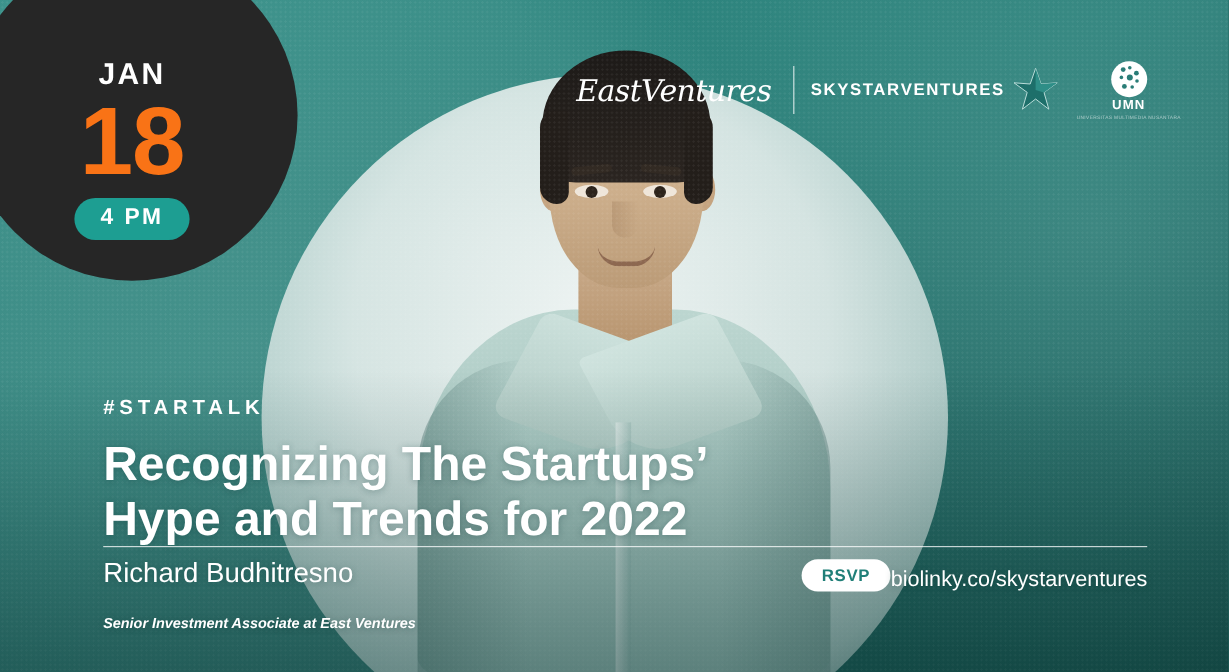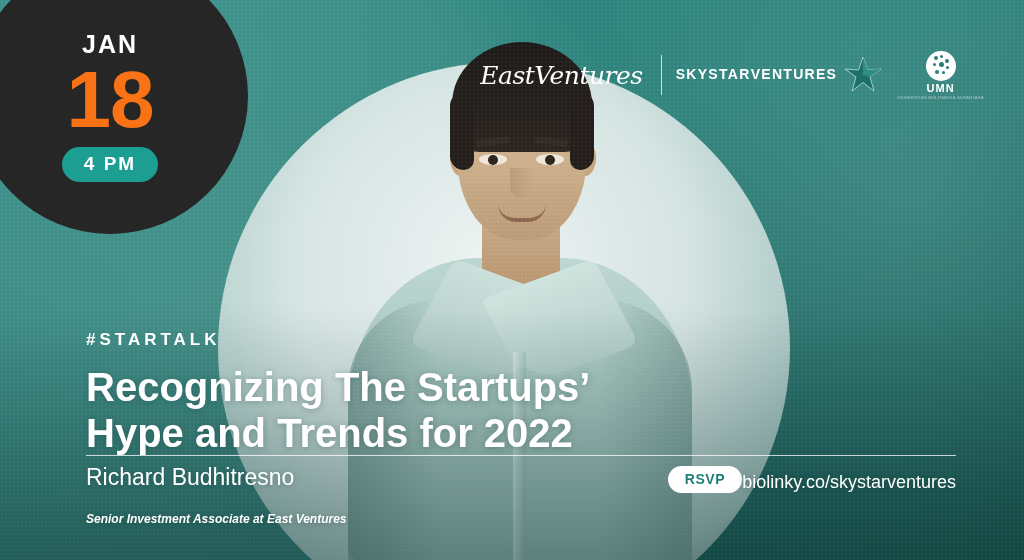--- a/index.html
+++ b/index.html
@@ -250,21 +250,21 @@
   }
   .date-inner {
     position: absolute;
     left: 28px;
     top: 42px;
     width: 220px;
     height: 200px;
     display: flex;
     flex-direction: column;
     align-items: center;
-    justify-content: center;
+    justify-content: flex-end;
     padding-top: 14px;
     box-sizing: border-box;
   }
   .date-month {
     color: #ffffff;
     font-size: 25px;
     font-weight: bold;
     letter-spacing: 2px;
     line-height: 1;
   }

